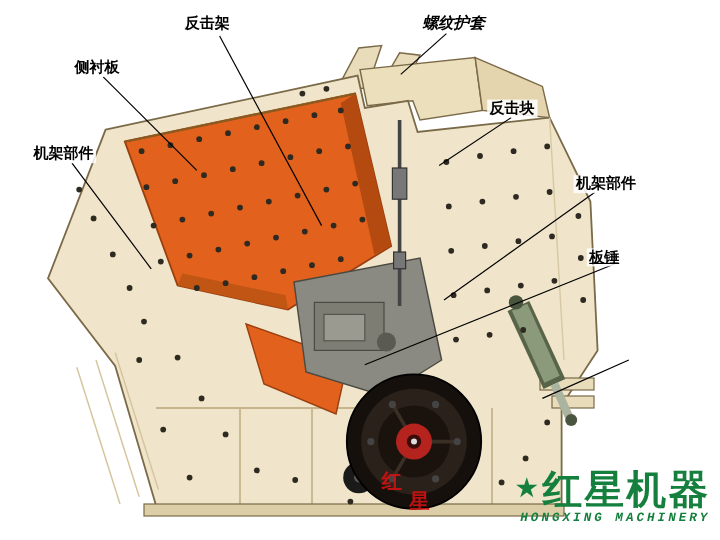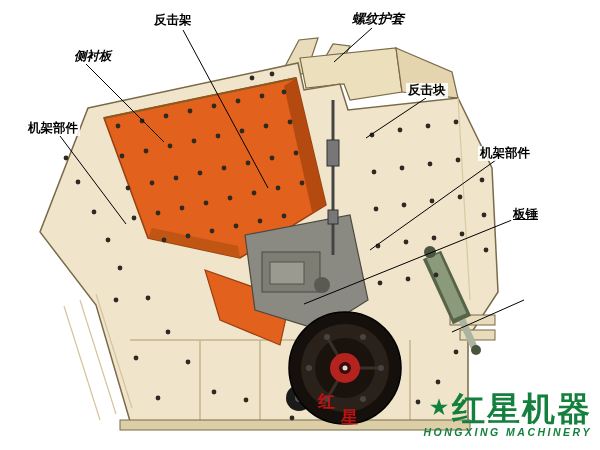--- a/index.html
+++ b/index.html
@@ -2,33 +2,33 @@
 <html><head>
 <meta charset="utf-8">
 <style>
   html,body{margin:0;padding:0;background:#fff;}
   #stage{position:relative;width:600px;height:450px;background:#fff;overflow:hidden;
          font-family:"Liberation Sans","DejaVu Sans",sans-serif;}
   #machine-svg{position:absolute;left:0;top:0;}
   .lbl{position:absolute;font-size:12.5px;font-weight:700;color:#000;white-space:nowrap;
        background:rgba(255,255,255,.85);padding:0 2px;line-height:15px;}
   .lbl.big{font-size:13px;font-style:italic;}
-  #lbl-impact-frame{left:152px;top:13px;}
+  #lbl-impact-frame{left:152px;top:13px;font-family:Liberation Mono, monospace;}
   #lbl-threaded-sleeve{left:350px;top:11px;}
-  #lbl-side-liner{left:72px;top:49px;font-style:italic;}
+  #lbl-side-liner{left:60px;top:49px;}
   #lbl-impact-block{left:406px;top:83px;}
   #lbl-frame-parts{left:26px;top:121px;text-align:right;}
   #lbl-rotor-parts{left:478px;top:146px;}
-  #lbl-blow-bar{left:511px;top:207px;text-decoration:underline;}
+  #lbl-blow-bar{left:489px;top:207px;text-decoration:underline;}
   #lbl-adjuster{left:488px;top:287px;}
   #watermark{position:absolute;right:8px;bottom:12px;text-align:right;color:#15803d;}
   #watermark .cn{font-size:33px;font-weight:700;letter-spacing:2px;line-height:34px;
                  font-family:"Liberation Serif","DejaVu Serif",serif;}
   #watermark .en{font-size:10.5px;font-weight:700;letter-spacing:2.5px;line-height:12px;
-                 font-style:italic;}
+                 font-style:italic;font-family:Liberation Mono, monospace;}
   #watermark .star{font-size:20px;vertical-align:6px;margin-right:2px;}
   .wm-partial{position:absolute;color:#d01212;font-size:17px;font-weight:700;opacity:.9;
               font-family:"Liberation Serif","DejaVu Serif",serif;}
   #wm-p1{left:318px;top:390px;}
   #wm-p2{left:341px;top:406px;}
 </style>
 </head>
 <body>
 
 <div id="stage">

